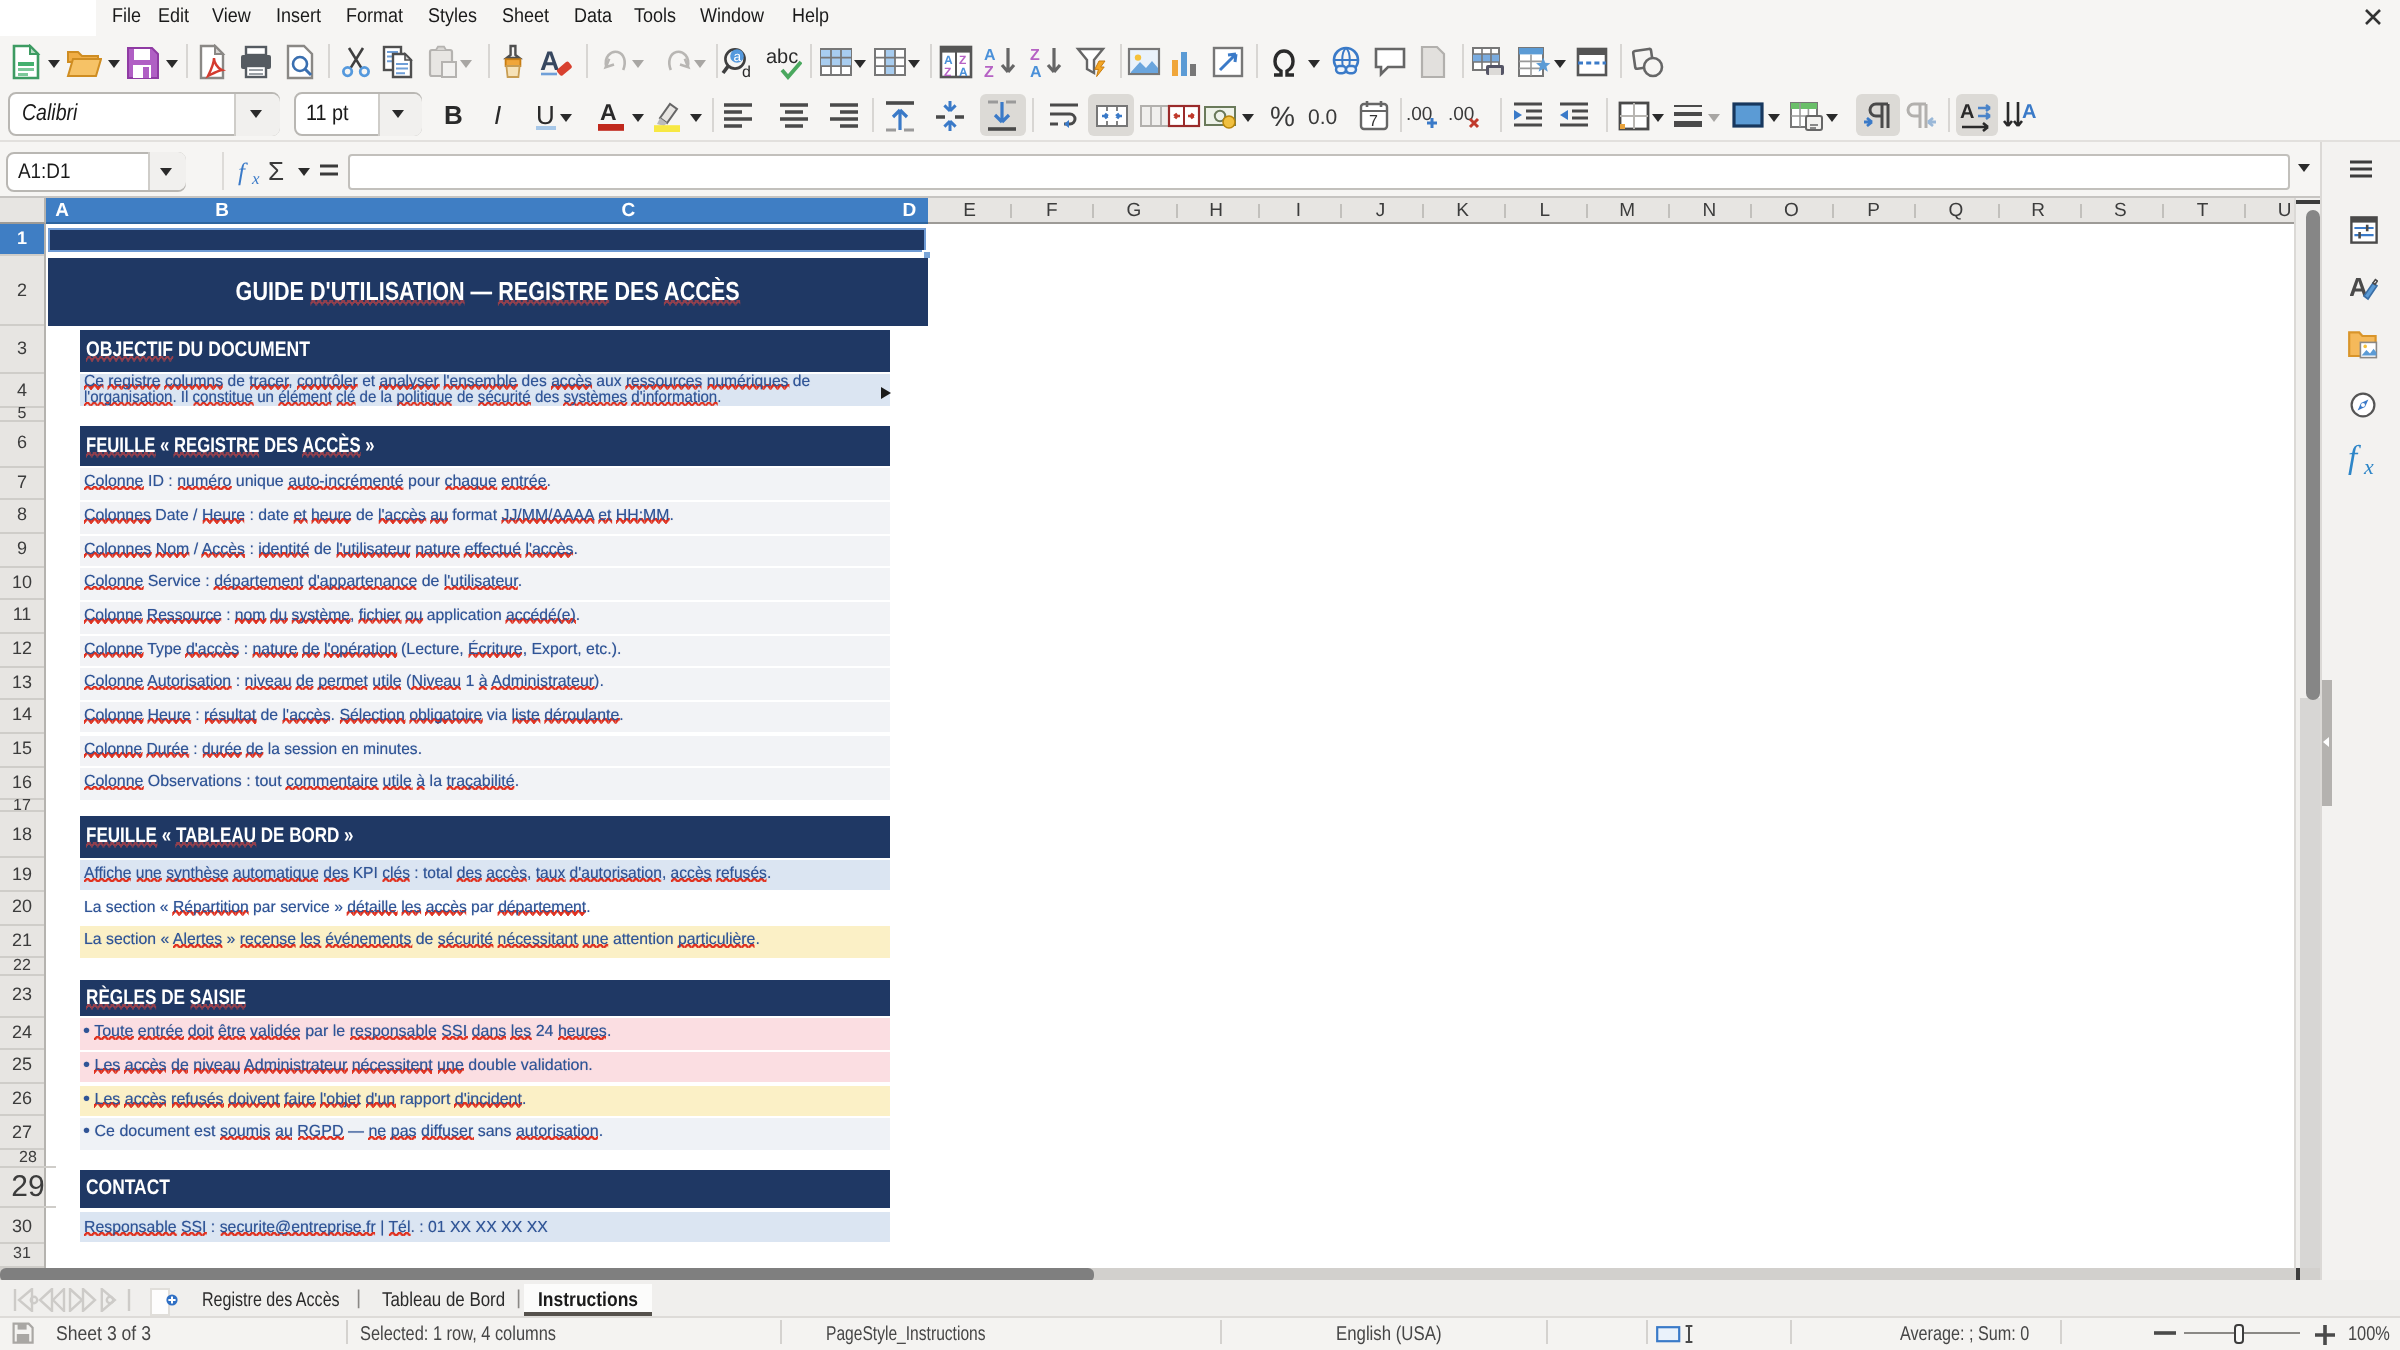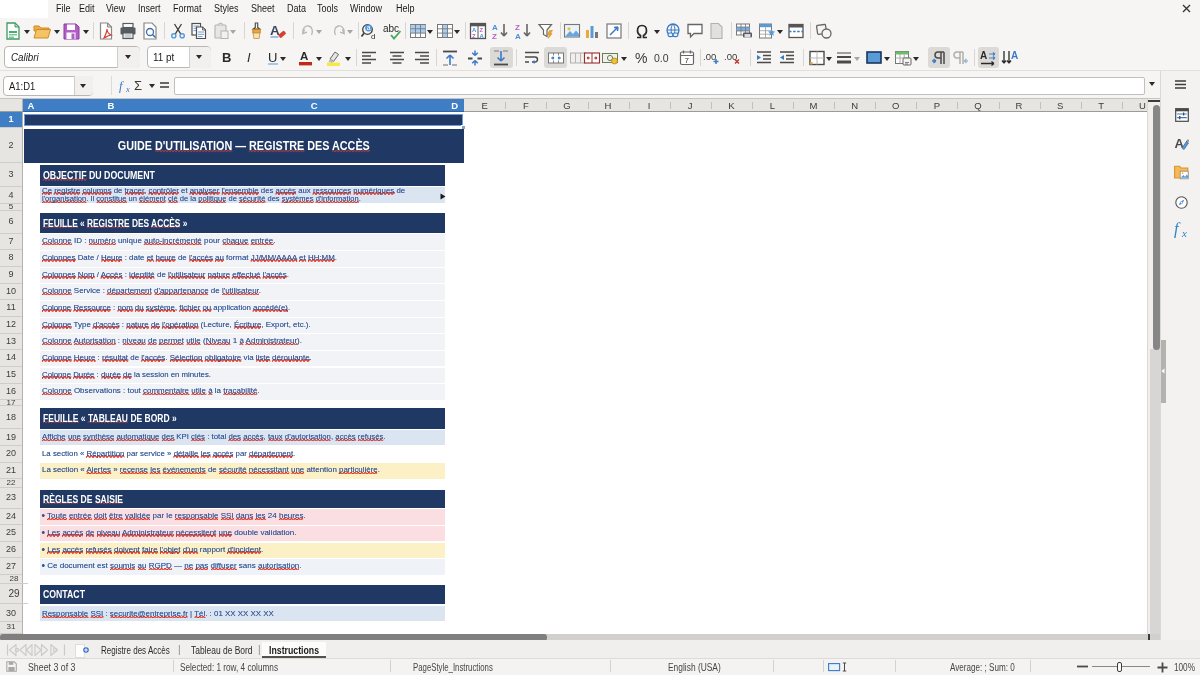--- a/index.html
+++ b/index.html
@@ -458,21 +458,21 @@
 <div class="rh" style="left:0;top:429.5px;width:22px;height:16.6px;font-size:9px;line-height:15.6px;border-bottom:1px solid #cfcdc9">19</div>
 <div class="rh" style="left:0;top:446.1px;width:22px;height:16.6px;font-size:9px;line-height:15.6px;border-bottom:1px solid #cfcdc9">20</div>
 <div class="rh" style="left:0;top:462.7px;width:22px;height:16.6px;font-size:9px;line-height:15.6px;border-bottom:1px solid #cfcdc9">21</div>
 <div class="rh" style="left:0;top:479.3px;width:22px;height:9.0px;font-size:8px;line-height:8.0px;border-bottom:1px solid #cfcdc9">22</div>
 <div class="rh" style="left:0;top:488.3px;width:22px;height:20.4px;font-size:9px;line-height:19.4px;border-bottom:1px solid #cfcdc9">23</div>
 <div class="rh" style="left:0;top:508.7px;width:22px;height:16.6px;font-size:9px;line-height:15.6px;border-bottom:1px solid #cfcdc9">24</div>
 <div class="rh" style="left:0;top:525.3px;width:22px;height:16.6px;font-size:9px;line-height:15.6px;border-bottom:1px solid #cfcdc9">25</div>
 <div class="rh" style="left:0;top:541.9px;width:22px;height:16.6px;font-size:9px;line-height:15.6px;border-bottom:1px solid #cfcdc9">26</div>
 <div class="rh" style="left:0;top:558.5px;width:22px;height:16.6px;font-size:9px;line-height:15.6px;border-bottom:1px solid #cfcdc9">27</div>
 <div class="rh" style="left:0;top:575.1px;width:28px;height:9.2px;font-size:8px;line-height:8.2px;border-bottom:1px solid #cfcdc9">28</div>
-<div class="rh" style="left:0;top:584.3px;width:28px;height:20.2px;font-size:10px;line-height:19.2px;border-bottom:1px solid #cfcdc9">29</div>
+<div class="rh" style="left:0;top:584.3px;width:28px;height:20.2px;font-size:15px;line-height:19.2px;border-bottom:1px solid #cfcdc9">29</div>
 <div class="rh" style="left:0;top:604.5px;width:22px;height:17.5px;font-size:9px;line-height:16.5px;border-bottom:1px solid #cfcdc9">30</div>
 <div class="rh" style="left:0;top:622.0px;width:22px;height:11.5px;font-size:8px;line-height:10.5px;border-bottom:1px solid #cfcdc9">31</div>
 <div class="ab" style="left:23.5px;top:113.5px;width:439.3px;height:12.7px;background:#1f3864;border:1px solid #6f9bd4"></div>
 <div class="ab" style="left:461.2px;top:125.2px;width:4.6px;height:4.6px;background:#7aa5d8;border:1px solid #fff"></div>
 <div class="ab" style="left:23.5px;top:129.3px;width:440.7px;height:34.0px;background:#1f3864;"></div>
 <div class="ab" style="left:39.5px;top:164.8px;width:405.8px;height:21.2px;background:#1f3864;"></div>
 <div class="ab" style="left:39.5px;top:187.0px;width:405.8px;height:16.3px;background:#dbe5f2;"></div>
 <div class="ab" style="left:39.5px;top:212.6px;width:405.8px;height:20.2px;background:#1f3864;"></div>
 <div class="ab" style="left:39.5px;top:234.3px;width:405.8px;height:15.7px;background:#f2f3f6;"></div>
 <div class="ab" style="left:39.5px;top:251.0px;width:405.8px;height:15.6px;background:#f2f3f6;"></div>

